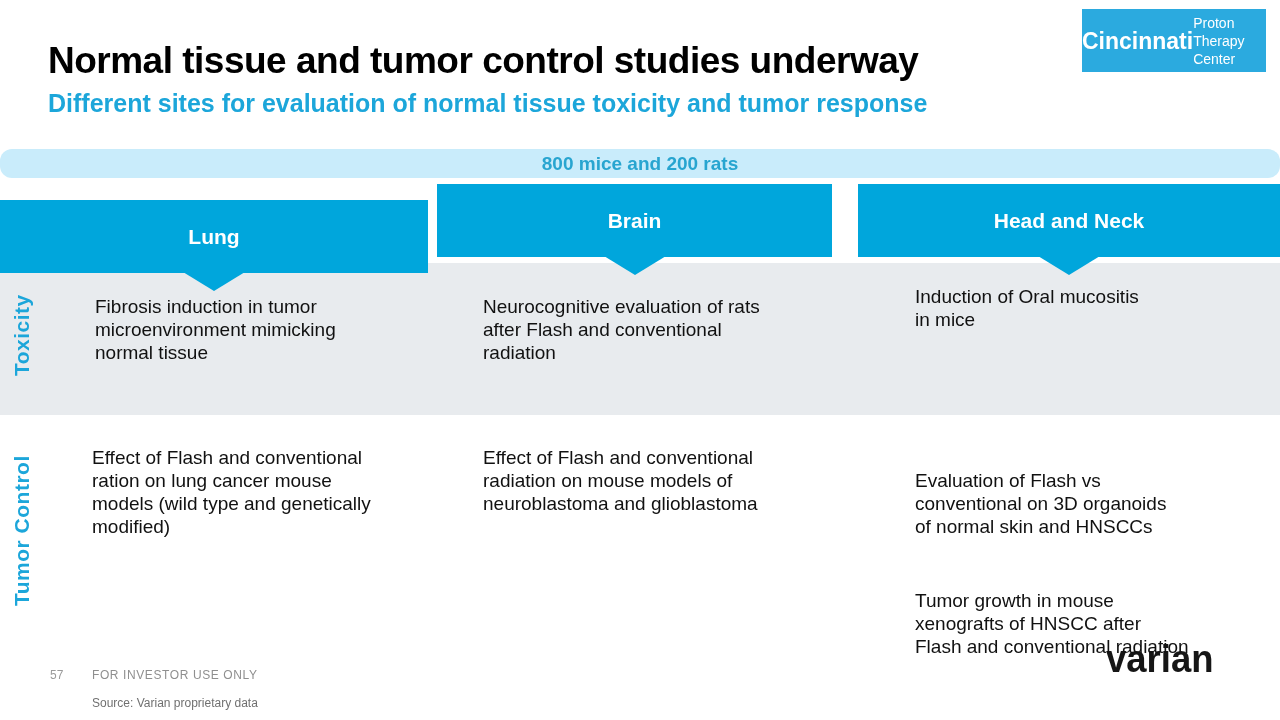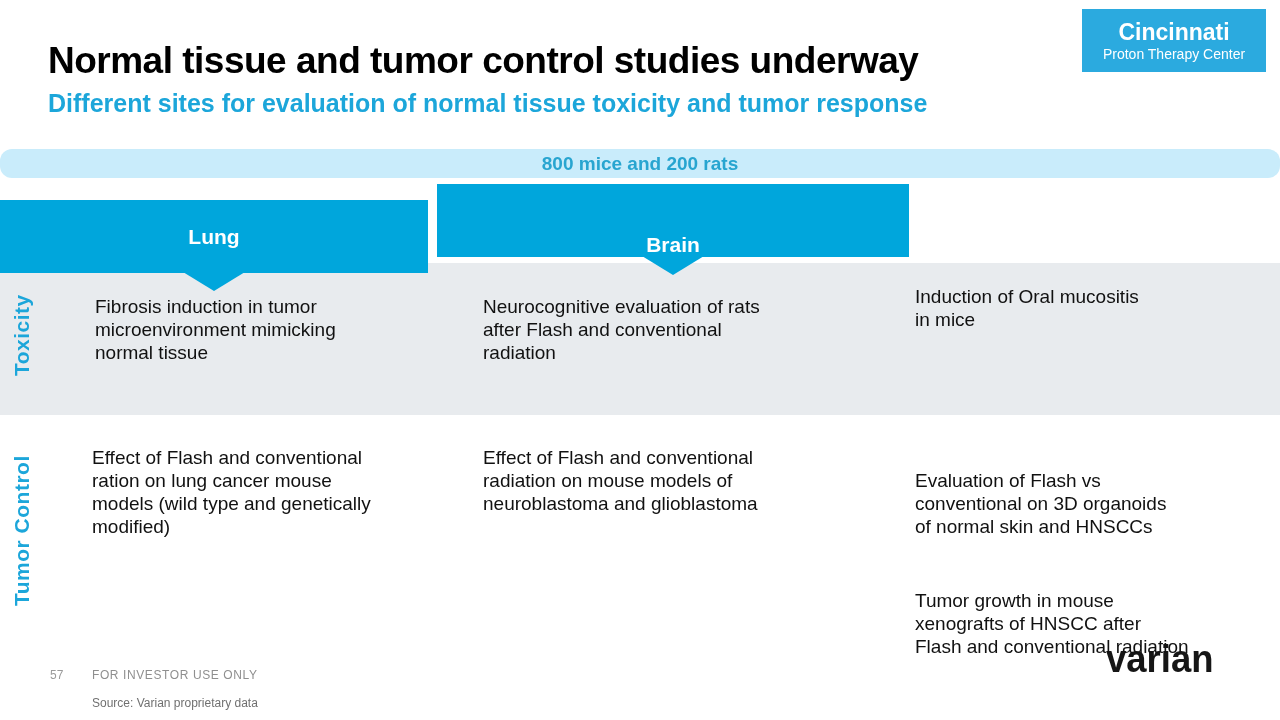--- a/index.html
+++ b/index.html
@@ -14,21 +14,21 @@
     letter-spacing: -0.5px; white-space: nowrap;
   }
   .page-subtitle {
     position: absolute; left: 48px; top: 89px;
     font-size: 25px; font-weight: bold; color: #1CA6DA;
     white-space: nowrap;
   }
   .brand-box {
     position: absolute; left: 1082px; top: 9px; width: 184px; height: 63px;
     background: #2BAADF; color: #fff;
-    display: flex; flex-direction: column; align-items: center; justify-content: center;
+    display: flex; flex-direction: row; align-items: center; justify-content: center;
   }
   .brand-line1 { font-size: 23px; font-weight: bold; line-height: 26px; }
   .brand-line2 { font-size: 14px; line-height: 18px; }
 
   
   .banner {
     position: absolute; left: 0; top: 149px; width: 1280px; height: 29px;
     background: #C9ECFB; color: #28A5D0;
     font-size: 19px; font-weight: bold;
     display: flex; align-items: center; justify-content: center; border-radius: 12px;
@@ -36,21 +36,21 @@
 
   
   .col-header {
     position: absolute; top: 184px; height: 73px;
     background: #00A6DC; color: #fff;
     font-size: 21px; font-weight: bold;
     display: flex; align-items: center; justify-content: center;
     z-index: 3;
   }
   .col-header.c1 { left: 0;     width: 428px; margin-top: 16px; }
-  .col-header.c2 { left: 437px; width: 472px; align-items: flex-end; }
+  .col-header.c2 { left: 437px; width: 395px; }
   .col-header.c3 { left: 858px; width: 422px; }
   .arrow-down {
     position: absolute; bottom: -18px; left: 50%; margin-left: -31px;
     width: 0; height: 0;
     border-left: 31px solid transparent;
     border-right: 31px solid transparent;
     border-top: 19px solid #00A6DC;
   }
 
   
@@ -122,20 +122,24 @@
   <div class="tox-band"></div>
 
   <div class="col-header c1">
     <span>Lung</span>
     <span class="arrow-down"></span>
   </div>
   <div class="col-header c2">
     <span>Brain</span>
     <span class="arrow-down"></span>
   </div>
+  <div class="col-header c3">
+    <span>Head and Neck</span>
+    <span class="arrow-down"></span>
+  </div>
 
   <div class="vlabel toxicity">Toxicity</div>
   <div class="vlabel tumor-control">Tumor Control</div>
 
   <div class="cell-text tox c1">Fibrosis induction in tumor
 microenvironment mimicking
 normal tissue</div>
   <div class="cell-text tox c2">Neurocognitive evaluation of rats
 after Flash and conventional
 radiation</div>

